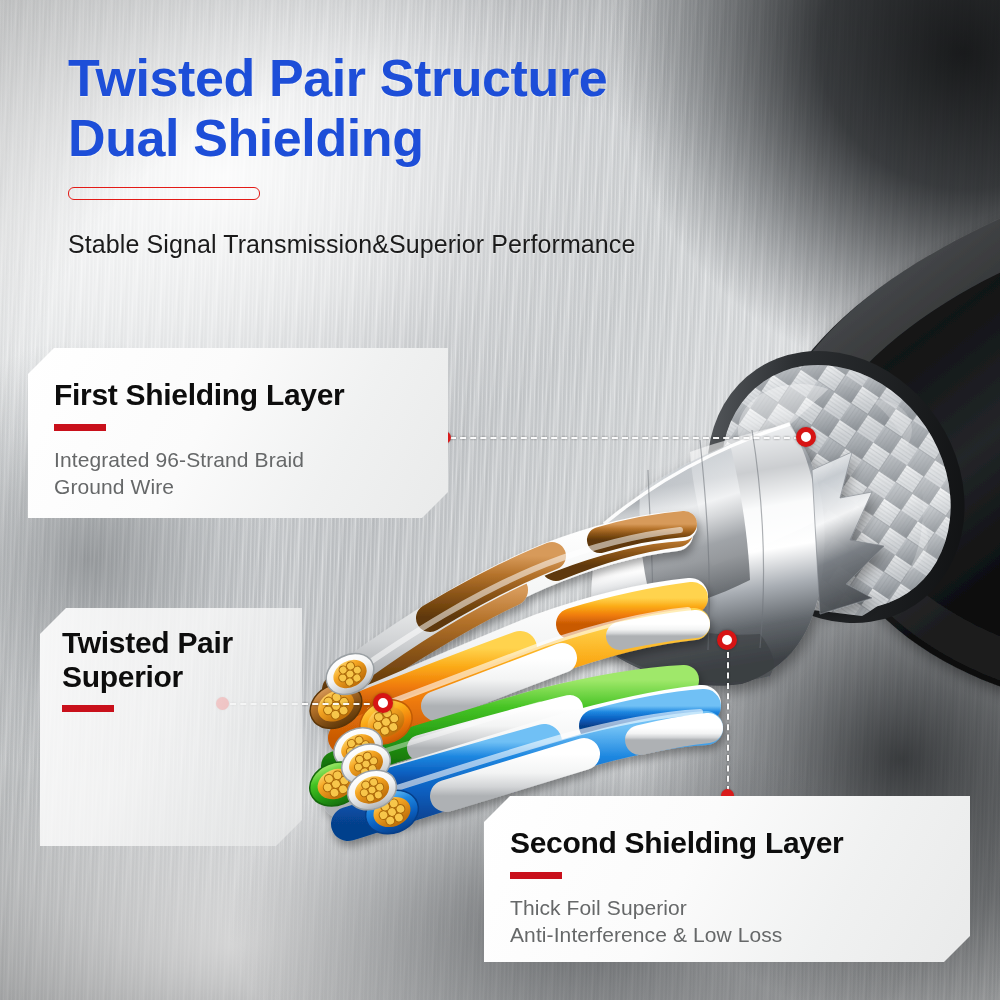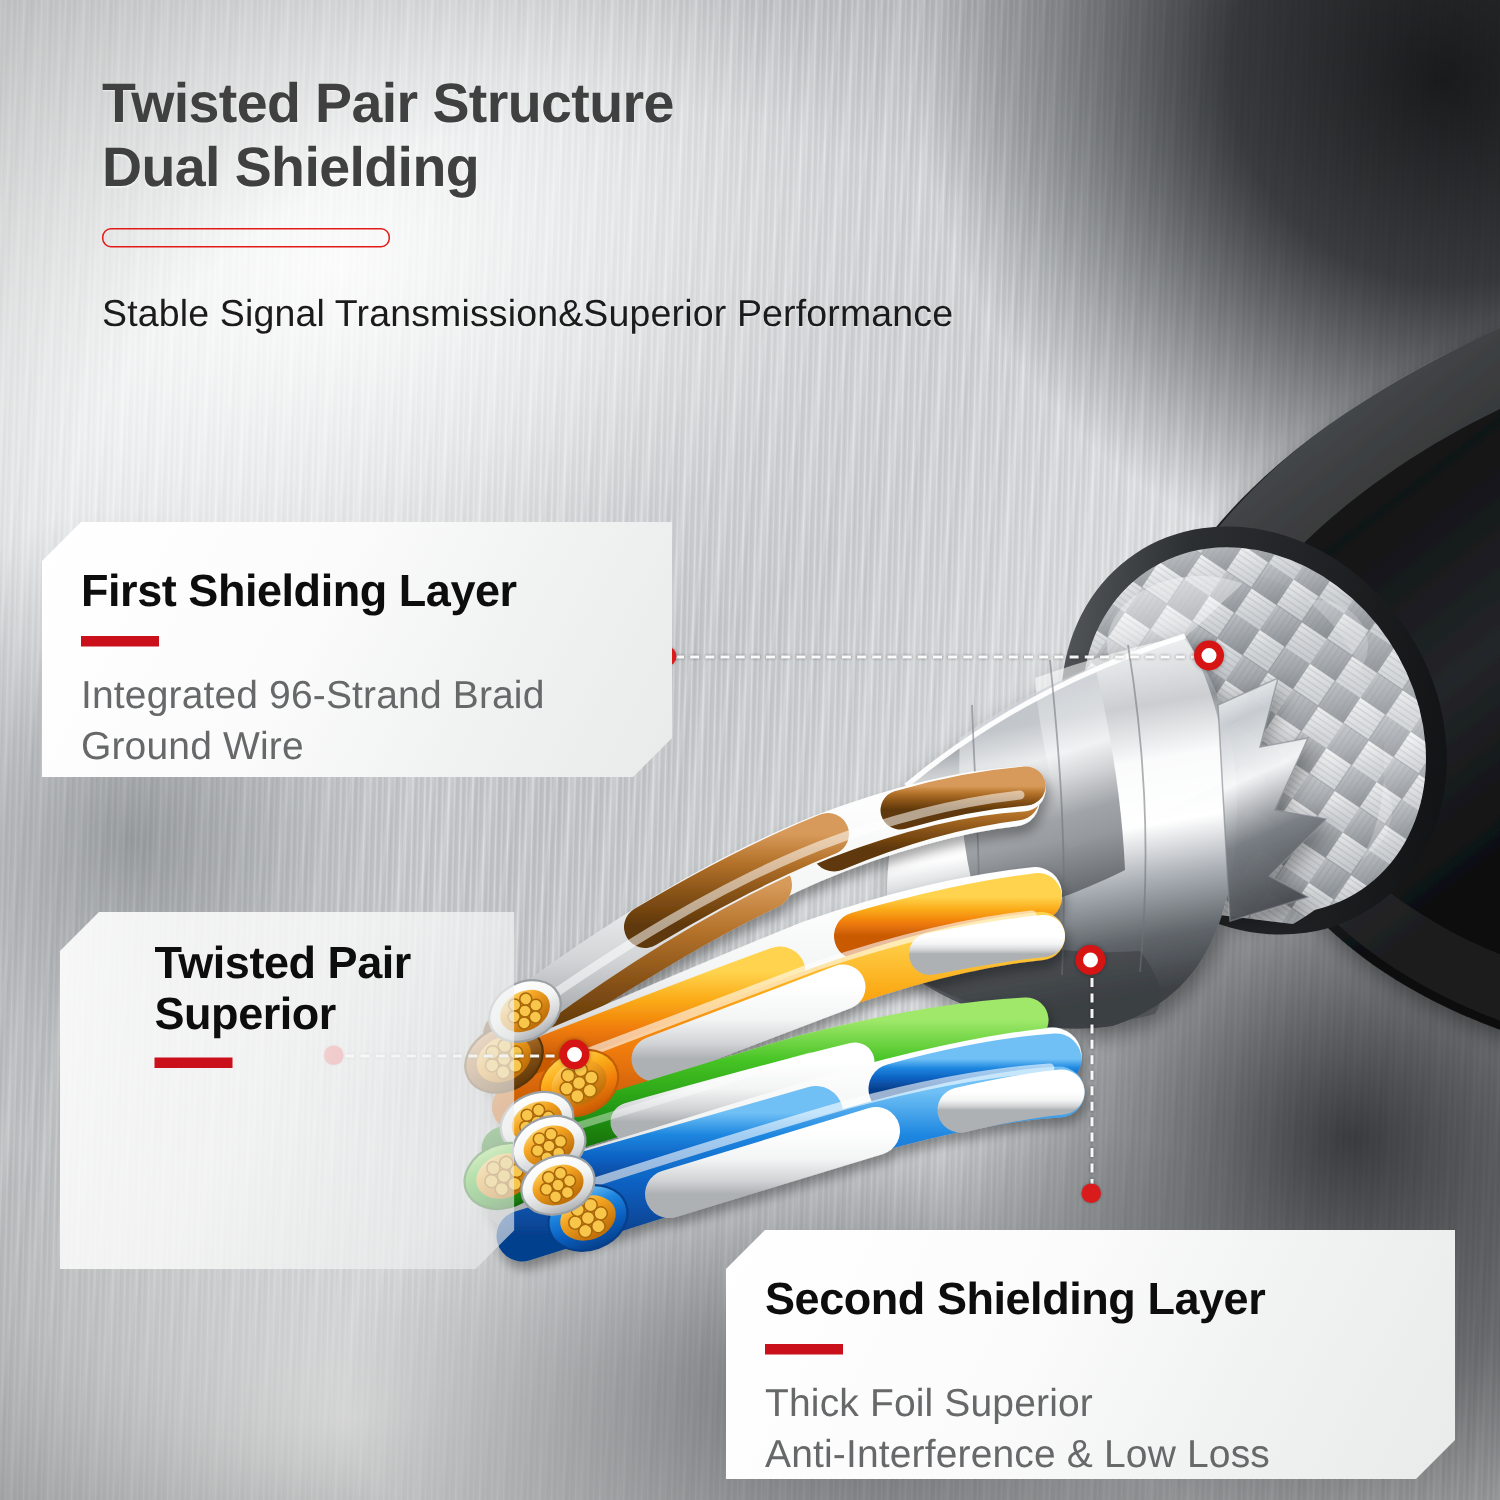--- a/index.html
+++ b/index.html
@@ -83,21 +83,21 @@
   }
   .bg-vig{
     position:absolute;inset:0;
     background:radial-gradient(ellipse 760px 700px at 42% 44%,
        rgba(0,0,0,0) 52%, rgba(0,0,0,.17) 82%, rgba(0,0,0,.30) 100%);
   }
 
   
   .header{position:absolute;left:68px;top:48px;width:830px;}
   .h-title{
-    font-size:37px;font-weight:bold;color:#404040;line-height:1.16;
+    font-size:52px;font-weight:bold;color:#1d4ed8;line-height:1.16;
     letter-spacing:-.4px;
     text-shadow:0 1px 1px rgba(255,255,255,.55);
   }
   .h-rule{
     margin-top:18px;width:190px;height:11px;
     border:1.5px solid #e31b17;border-radius:6px;
     background:transparent;
   }
   .h-sub{
     margin-top:26px;font-size:25px;color:#1b1b1b;line-height:1.48;
@@ -142,21 +142,21 @@
     background:linear-gradient(118deg,rgba(255,255,255,.90) 0%,rgba(250,250,250,.84) 45%,
                 rgba(240,241,241,.72) 75%,rgba(233,234,234,.62) 100%);
   }
   .card-inner{padding:30px 26px 24px 26px;}
   .c-title{
     font-size:30px;font-weight:bold;color:#0d0d0d;line-height:1.12;
     letter-spacing:-.3px;
   }
   .c-bar{margin-top:12px;width:52px;height:7px;background:#c9101b;}
   .c-body{
-    margin-top:15px;font-size:26px;color:#666869;line-height:1.32;
+    margin-top:15px;font-size:21px;color:#666869;line-height:1.32;
     letter-spacing:.1px;
   }
 </style>
 </head>
 <body>
 
 <div id="stage">
 
   <div class="bg-base"></div>
   <div class="bg-brush"></div>
@@ -577,31 +577,31 @@
     <div class="card-inner">
       <div class="c-title">First Shielding Layer</div>
       <div class="c-bar"></div>
       <div class="c-body">
         <div>Integrated 96-Strand Braid</div>
         <div>Ground Wire</div>
       </div>
     </div>
   </div>
 
-  <div class="card clip-a translucent" style="left:40px;top:608px;width:262px;height:238px;padding-left:41px;">
+  <div class="card clip-a translucent" style="left:40px;top:608px;width:262px;height:238px;">
     <div class="card-inner" style="padding:18px 22px 20px 22px;">
       <div class="c-title">
         <div>Twisted Pair</div>
         <div>Superior</div>
       </div>
       <div class="c-bar"></div>
     </div>
   </div>
 
-  <div class="card clip-a" style="left:484px;top:820px;width:486px;height:166px;">
+  <div class="card clip-a" style="left:484px;top:796px;width:486px;height:166px;">
     <div class="card-inner">
       <div class="c-title">Second Shielding Layer</div>
       <div class="c-bar"></div>
       <div class="c-body">
         <div>Thick Foil Superior</div>
         <div>Anti-Interference &amp; Low Loss</div>
       </div>
     </div>
   </div>
 

